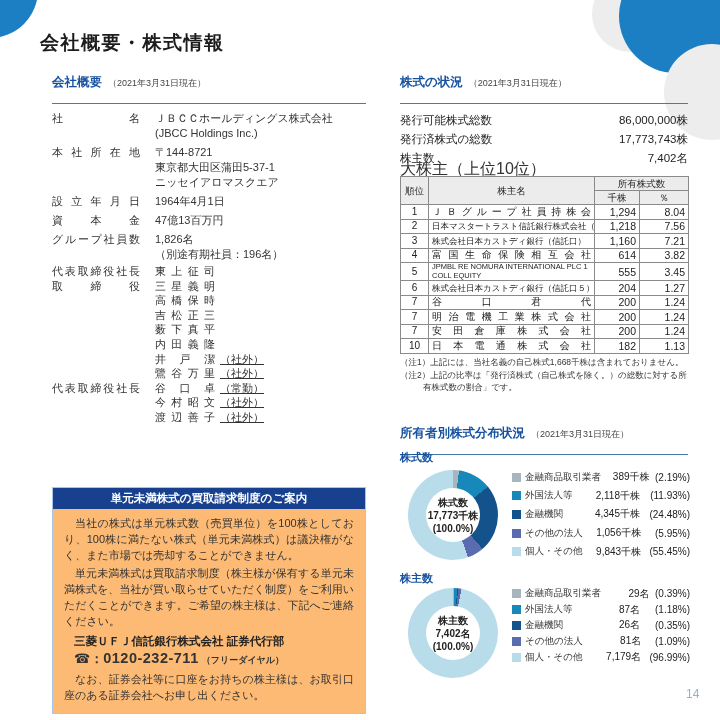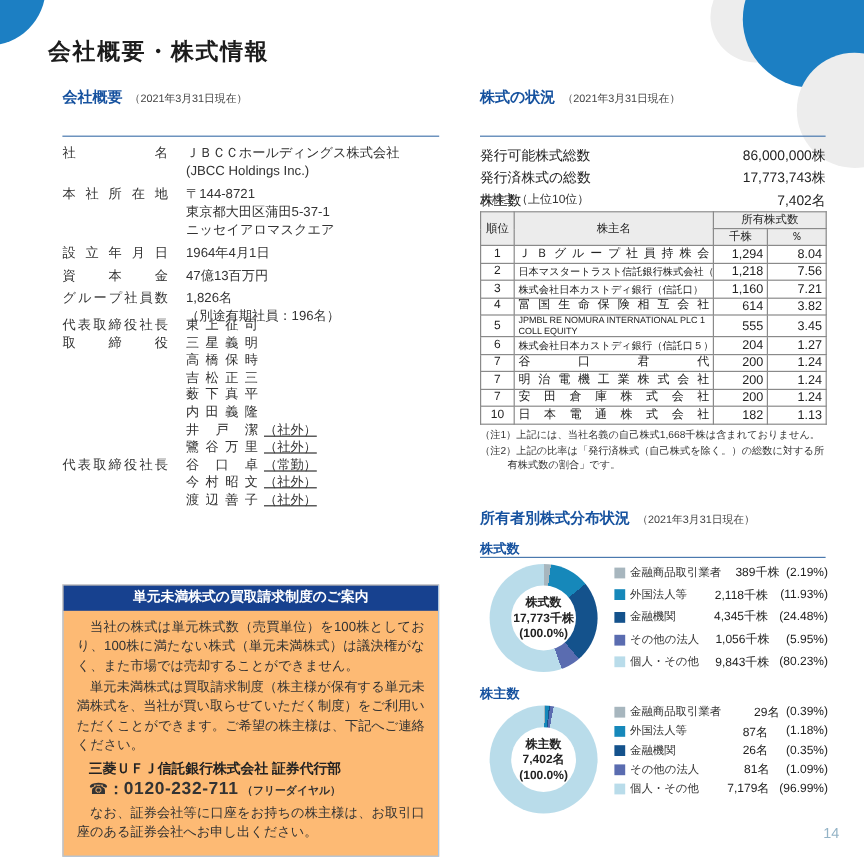--- a/index.html
+++ b/index.html
@@ -13,21 +13,21 @@
   .abs{position:absolute;}
   
   .circle{position:absolute;border-radius:50%;}
   
   .page-title{
     left:40px;top:30px;font-size:19px;font-weight:bold;color:#1c1c1c;letter-spacing:1.5px;
   }
   
   .sec{position:absolute;}
   .sec-head{
-    border-bottom:1px solid #4a79ae;padding-bottom:23px;margin-bottom:7px;
+    border-bottom:1px solid #4a79ae;padding-bottom:12px;margin-bottom:7px;
     white-space:nowrap;
   }
   .sec-head .h{
     font-size:12.5px;font-weight:bold;color:#16529f;
   }
   .sec-head .h.spread2{display:inline-block;min-width:46px;text-align-last:justify;}
   .sec-head .d{font-size:9px;color:#444;margin-left:6px;}
   
   .kv{display:flex;font-size:11px;line-height:15px;margin-bottom:4px;}
   .jlabel{
@@ -51,21 +51,21 @@
   }
   .infobox .body{padding:6px 11px 0 11px;font-size:11px;line-height:16px;color:#333;text-align:justify;}
   .infobox p{margin:0 0 2px 0;text-indent:1em;}
   .infobox .contact{font-weight:bold;font-size:11.5px;margin:4px 0 0 10px;color:#222;}
   .infobox .phone-line{margin:1px 0 3px 10px;white-space:nowrap;}
   .infobox .phone-line .tel-icon{font-size:13px;font-weight:bold;}
   .infobox .phone-line .num{font-size:14.5px;font-weight:bold;letter-spacing:0.5px;}
   .infobox .phone-line .free{font-size:9px;font-weight:bold;}
   
   .ssrow{display:flex;justify-content:space-between;font-size:11.5px;line-height:19px;color:#222;}
-  .sublabel{font-size:10px;color:#333;text-align:right;}
+  .sublabel{font-size:16px;color:#333;text-align:right;}
   
   table.majors{
     border-collapse:collapse;width:288px;table-layout:fixed;
     font-size:10px;color:#222;
   }
   table.majors th,table.majors td{
     border:1px solid #8a8a8a;padding:0 3px;box-sizing:border-box;
   }
   table.majors{border:1px solid #555;}
   table.majors th{
@@ -362,21 +362,21 @@
   <div class="li">
       <span class="sw" style="background: rgb(90, 108, 176);"></span>
       <span class="lb">その他の法人</span>
       <span class="vl">1,056千株</span>
       <span class="pc">(5.95%)</span>
     </div>
   <div class="li">
       <span class="sw" style="background: rgb(185, 220, 234);"></span>
       <span class="lb">個人・その他</span>
       <span class="vl">9,843千株</span>
-      <span class="pc">(80.23%)</span>
+      <span class="pc">(55.45%)</span>
     </div>
 </div>
 
 <div class="abs chart-sub" style="left:400px;top:571px;">株主数</div>
 <div class="donut" style="left: 408px; top: 588px; background: conic-gradient(rgb(167, 182, 190) 0%, rgb(167, 182, 190) 0.39%, rgb(22, 136, 186) 0.39%, rgb(22, 136, 186) 1.57%, rgb(20, 82, 140) 1.57%, rgb(20, 82, 140) 1.92%, rgb(90, 108, 176) 1.92%, rgb(90, 108, 176) 3.01%, rgb(185, 220, 234) 3.01%, rgb(185, 220, 234) 100%);">
   <div class="hole">
     <div>株主数</div>
     <div>7,402名</div>
     <div>(100.0%)</div>
   </div>

